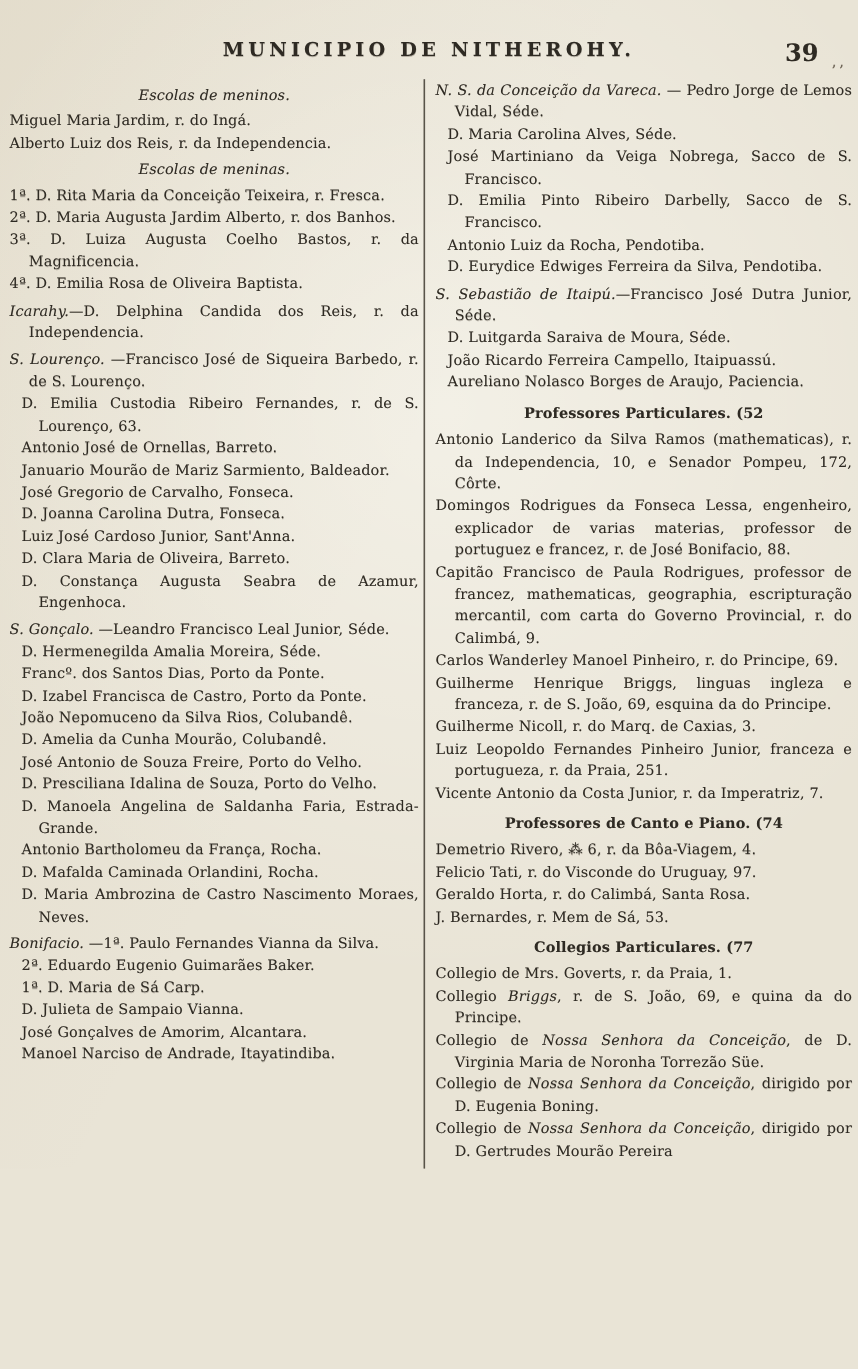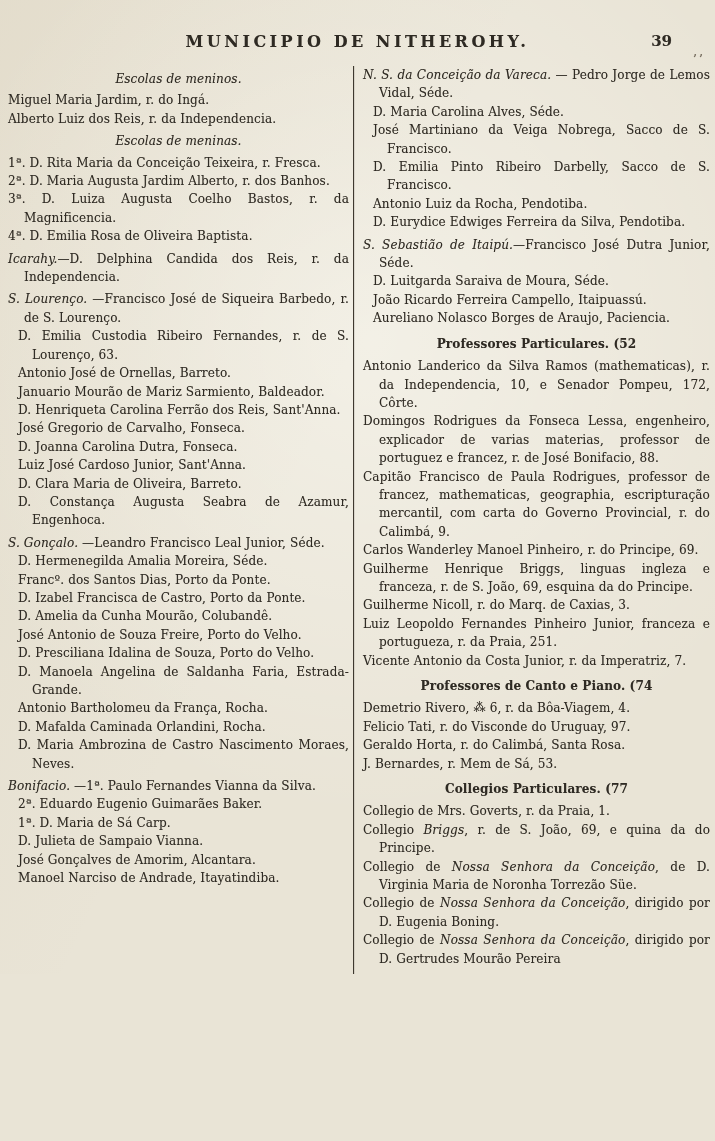--- a/index.html
+++ b/index.html
@@ -32,24 +32,24 @@
     height: 24px;
   }
   .running-title {
     text-align: center;
     font-weight: bold;
     font-size: 16px;
     letter-spacing: 3.5px;
   }
   .page-number {
     position: absolute;
-    right: 13px;
+    right: 3px;
     top: 0;
     font-weight: bold;
-    font-size: 15px;
+    font-size: 20px;
   }
 
   .columns {
     position: absolute;
     top: 66px;
     left: 8px;
     right: 5px;
     height: 1050px;
     display: flex;
   }
@@ -120,30 +120,30 @@
         <p class="p-hi"><span class="it">Escolas de meninas.</span></p>
         <p class="p-flush"><span>1ª. D. Rita Maria da Conceição Teixeira, r. Fresca.</span></p>
         <p class="p-flush"><span>2ª. D. Maria Augusta Jardim Alberto, r. dos Banhos.</span></p>
         <p class="p-flush"><span>3ª. D. Luiza Augusta Coelho Bastos, r. da Magnificencia.</span></p>
         <p class="p-flush"><span>4ª. D. Emilia Rosa de Oliveira Baptista.</span></p>
         <p class="p-flush mt"><span class="it">Icarahy.</span><span>—D. Delphina Candida dos Reis, r. da Independencia.</span></p>
         <p class="p-flush mt"><span class="it">S. Lourenço.</span><span> —Francisco José de Siqueira Barbedo, r. de S. Lourenço.</span></p>
         <p class="p-sub"><span>D. Emilia Custodia Ribeiro Fernandes, r. de S. Lourenço, 63.</span></p>
         <p class="p-sub"><span>Antonio José de Ornellas, Barreto.</span></p>
         <p class="p-sub"><span>Januario Mourão de Mariz Sarmiento, Baldeador.</span></p>
-        <p class="p-sub"><span>D. Henriqueta Carolina Ferrão dos Reis, Sant'Anna.</span></p>
         <p class="p-sub"><span>José Gregorio de Carvalho, Fonseca.</span></p>
         <p class="p-sub"><span>D. Joanna Carolina Dutra, Fonseca.</span></p>
         <p class="p-sub"><span>Luiz José Cardoso Junior, Sant'Anna.</span></p>
         <p class="p-sub"><span>D. Clara Maria de Oliveira, Barreto.</span></p>
         <p class="p-sub"><span>D. Constança Augusta Seabra de Azamur, Engenhoca.</span></p>
         <p class="p-flush mt"><span class="it">S. Gonçalo.</span><span> —Leandro Francisco Leal Junior, Séde.</span></p>
         <p class="p-sub"><span>D. Hermenegilda Amalia Moreira, Séde.</span></p>
         <p class="p-sub"><span>Francº. dos Santos Dias, Porto da Ponte.</span></p>
         <p class="p-sub"><span>D. Izabel Francisca de Castro, Porto da Ponte.</span></p>
+        <p class="p-sub"><span>João Nepomuceno da Silva Rios, Colubandê.</span></p>
         <p class="p-sub"><span>D. Amelia da Cunha Mourão, Colubandê.</span></p>
         <p class="p-sub"><span>José Antonio de Souza Freire, Porto do Velho.</span></p>
         <p class="p-sub"><span>D. Presciliana Idalina de Souza, Porto do Velho.</span></p>
         <p class="p-sub"><span>D. Manoela Angelina de Saldanha Faria, Estrada-Grande.</span></p>
         <p class="p-sub"><span>Antonio Bartholomeu da França, Rocha.</span></p>
         <p class="p-sub"><span>D. Mafalda Caminada Orlandini, Rocha.</span></p>
         <p class="p-sub"><span>D. Maria Ambrozina de Castro Nascimento Moraes, Neves.</span></p>
         <p class="p-flush mt"><span class="it">Bonifacio.</span><span> —1ª. Paulo Fernandes Vianna da Silva.</span></p>
         <p class="p-sub"><span>2ª. Eduardo Eugenio Guimarães Baker.</span></p>
         <p class="p-sub"><span>1ª. D. Maria de Sá Carp.</span></p>

